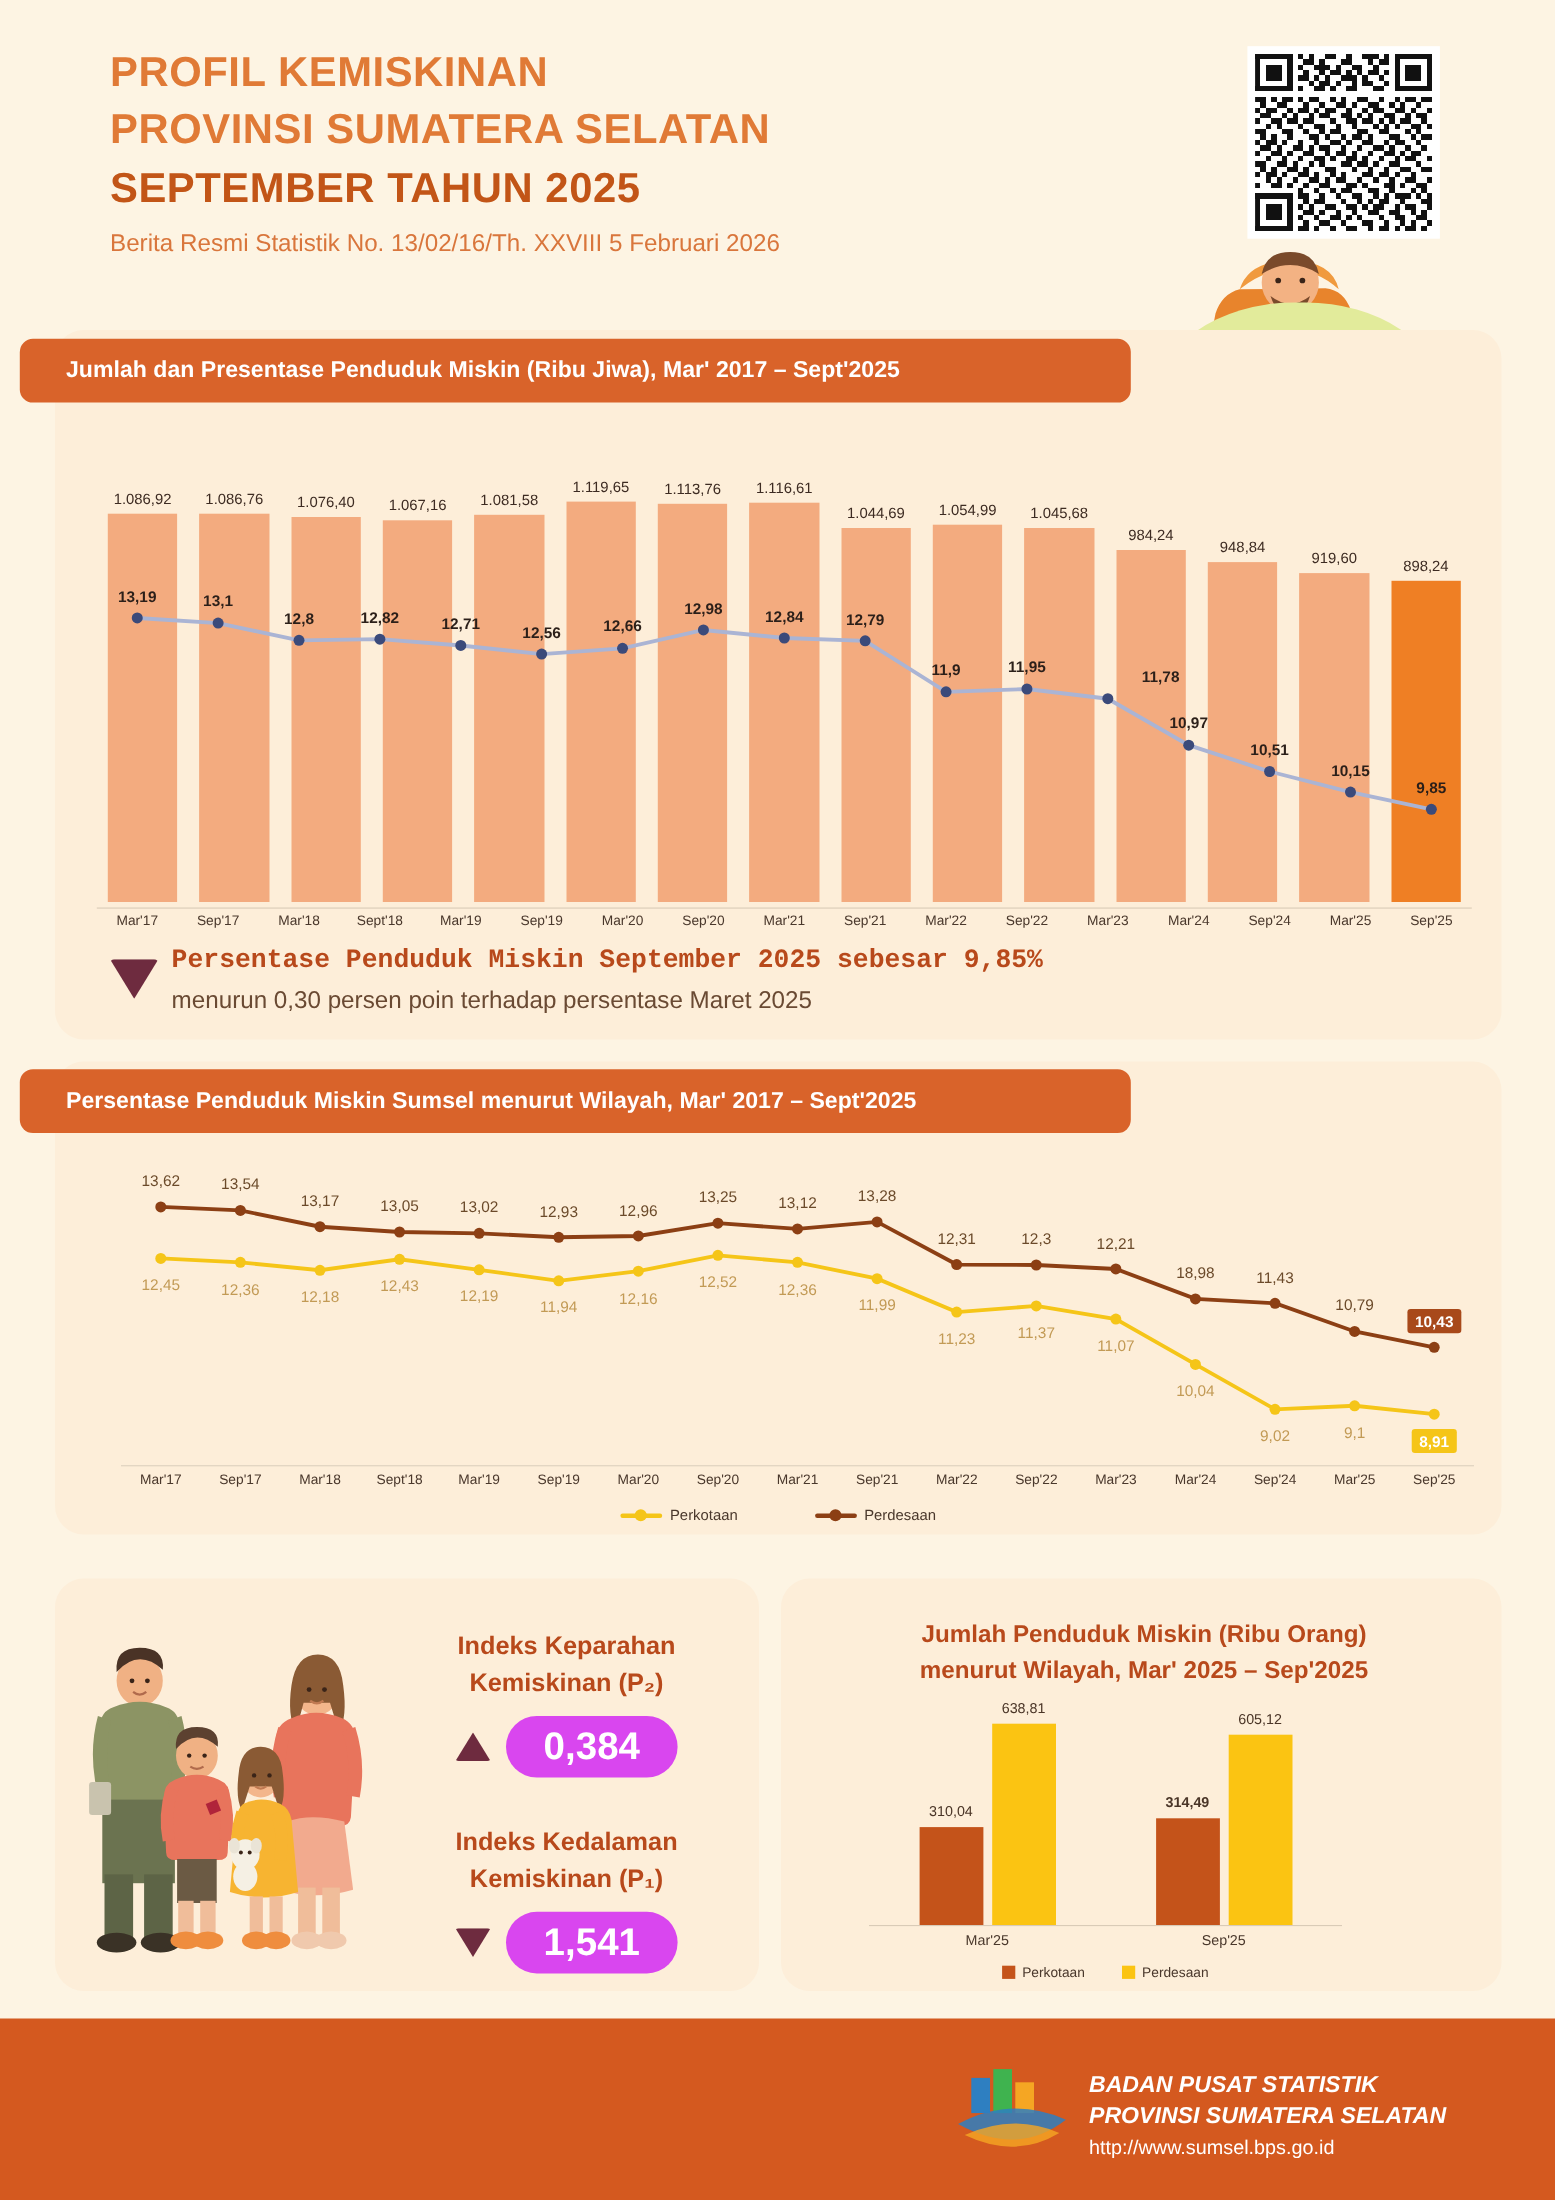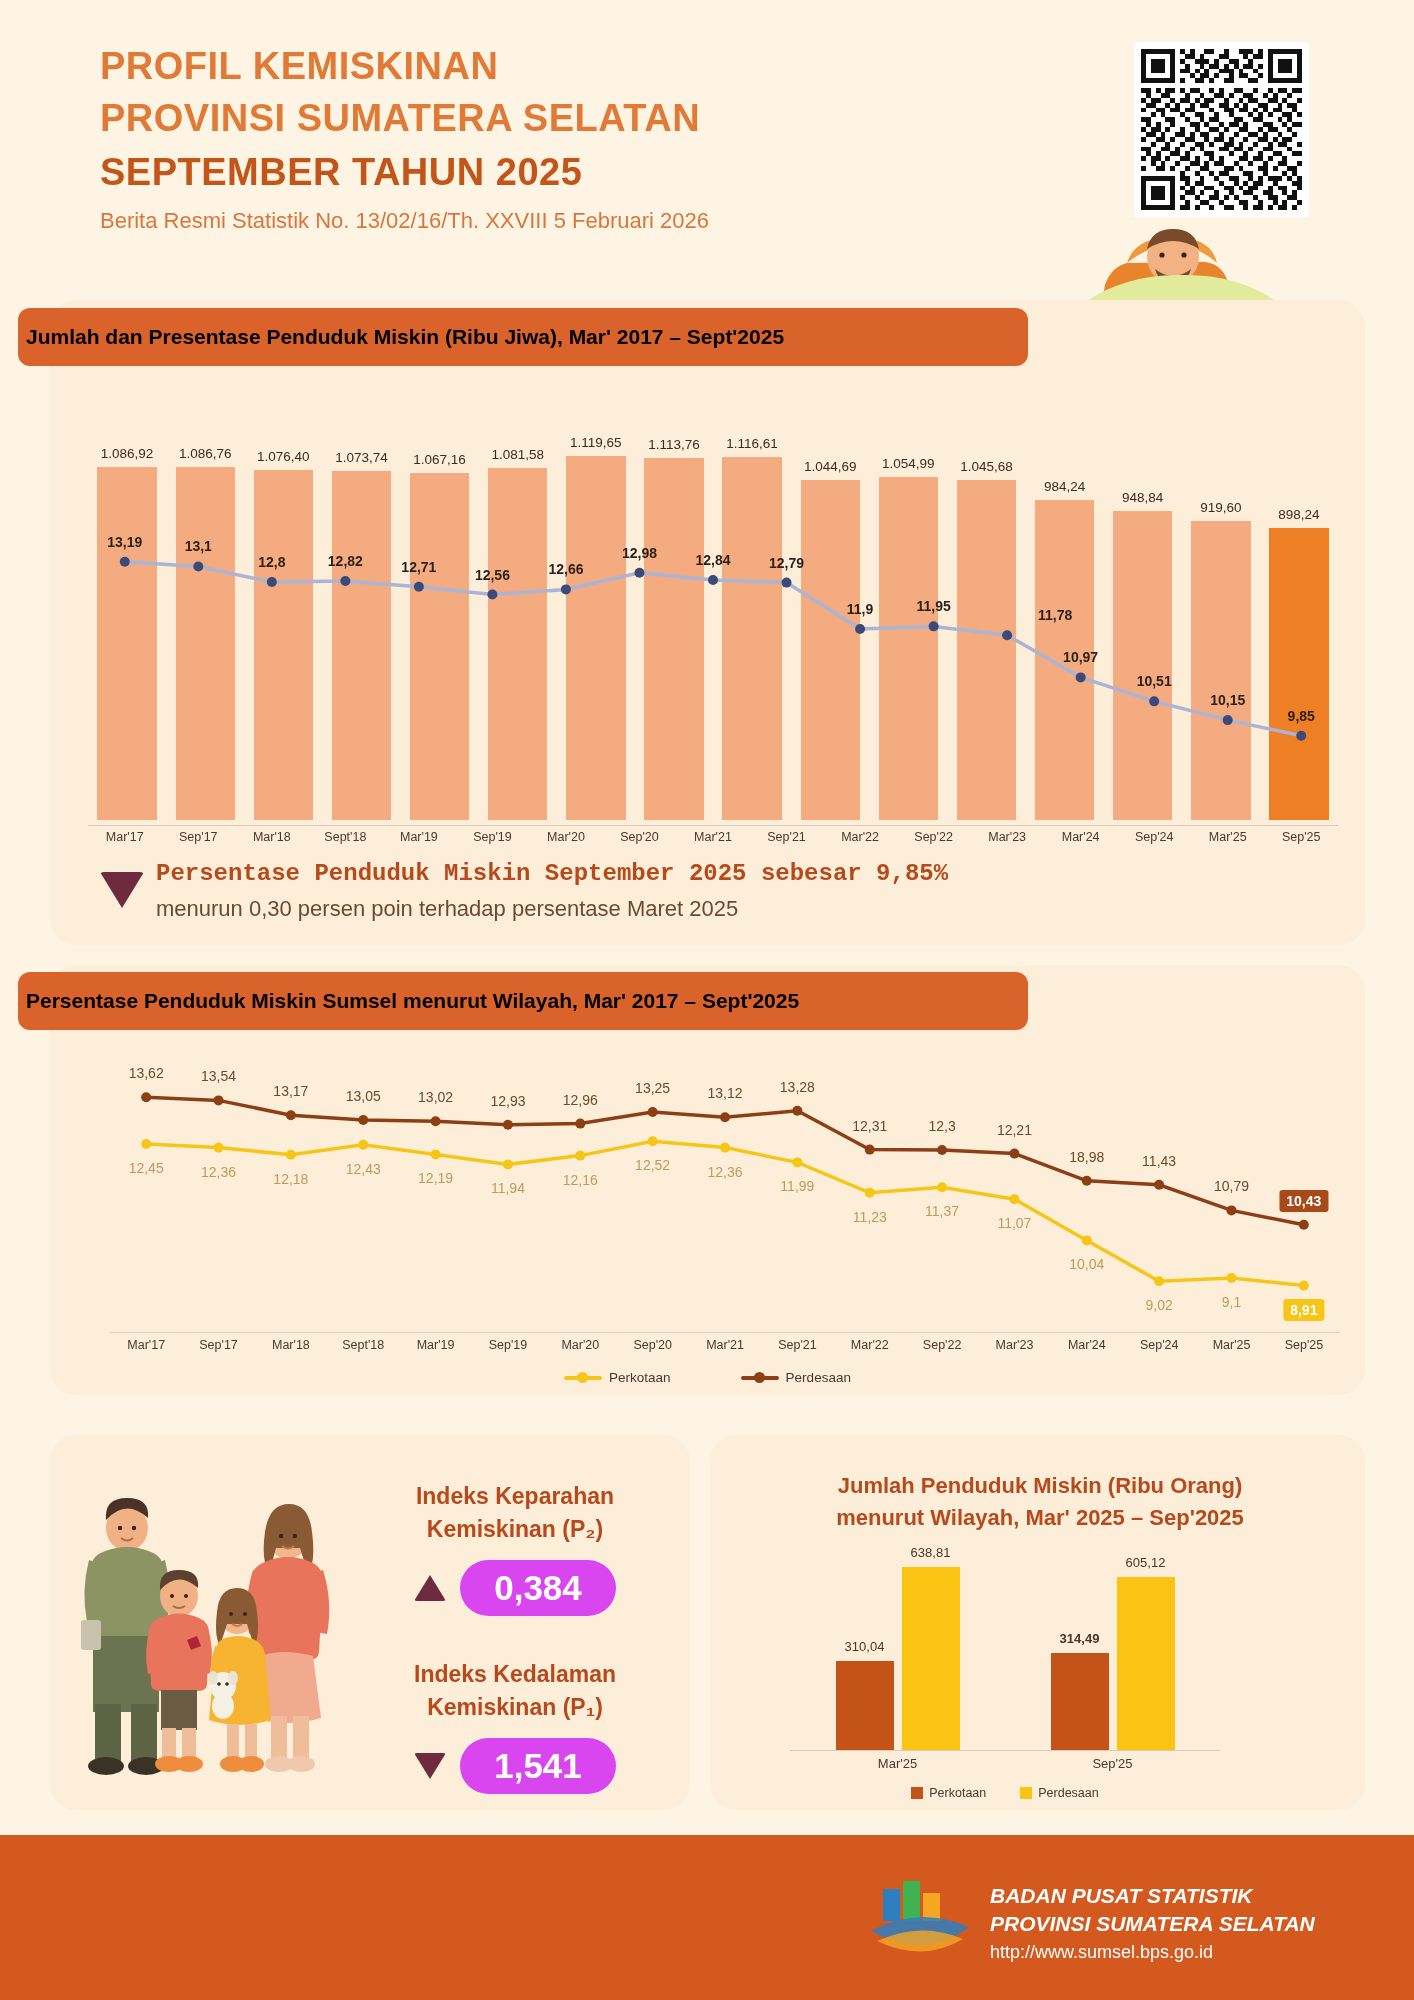--- a/index.html
+++ b/index.html
@@ -24,23 +24,23 @@
         background: #fff; padding: 7px; }
   .qr svg { display: block; }
 
   
   .mascot { position: absolute; right: 95px; top: 215px; width: 270px; height: 230px; }
   .blob { position: absolute; left: 0; top: 60px; width: 260px; height: 155px;
           background: #e2eb9b; border-radius: 50% 48% 52% 50% / 60% 55% 45% 40%; }
 
   
   .panel { position: absolute; background: #fdeed9; border-radius: 26px; }
-  .panel-title { position: absolute; background: #d9632a; color: #000000;
+  .panel-title { position: absolute; background: #d9632a; color: #ffffff;
                  border-radius: 12px; font-size: 21px; font-weight: bold;
-                 display: flex; align-items: center; padding: 0 8px; white-space: nowrap; }
+                 display: flex; align-items: center; padding: 0 42px; white-space: nowrap; }
 
   #panel1 { left: 50px; top: 300px; width: 1315px; height: 645px; }
   #panel1-title { left: 18px; top: 308px; width: 1010px; height: 58px; }
 
   #panel2 { left: 50px; top: 965px; width: 1315px; height: 430px; }
   #panel2-title { left: 18px; top: 972px; width: 1010px; height: 58px; }
 
   #panel3 { left: 50px; top: 1435px; width: 640px; height: 375px; }
   #panel4 { left: 710px; top: 1435px; width: 655px; height: 375px; }
 
@@ -518,24 +518,20 @@
       </div>
       <div class="c1-col">
         <div class="c1-bar" style="height: 353.418px;"></div>
         <div class="c1-bar-lbl" style="bottom: 359.418px;">1.086,76</div>
       </div>
       <div class="c1-col">
         <div class="c1-bar" style="height: 350.049px;"></div>
         <div class="c1-bar-lbl" style="bottom: 356.049px;">1.076,40</div>
       </div>
       <div class="c1-col">
-        <div class="c1-bar" style="height: 349.184px;"></div>
-        <div class="c1-bar-lbl" style="bottom: 355.184px;">1.073,74</div>
-      </div>
-      <div class="c1-col">
         <div class="c1-bar" style="height: 347.044px;"></div>
         <div class="c1-bar-lbl" style="bottom: 353.044px;">1.067,16</div>
       </div>
       <div class="c1-col">
         <div class="c1-bar" style="height: 351.733px;"></div>
         <div class="c1-bar-lbl" style="bottom: 357.733px;">1.081,58</div>
       </div>
       <div class="c1-col">
         <div class="c1-bar" style="height: 364.114px;"></div>
         <div class="c1-bar-lbl" style="bottom: 370.114px;">1.119,65</div>

